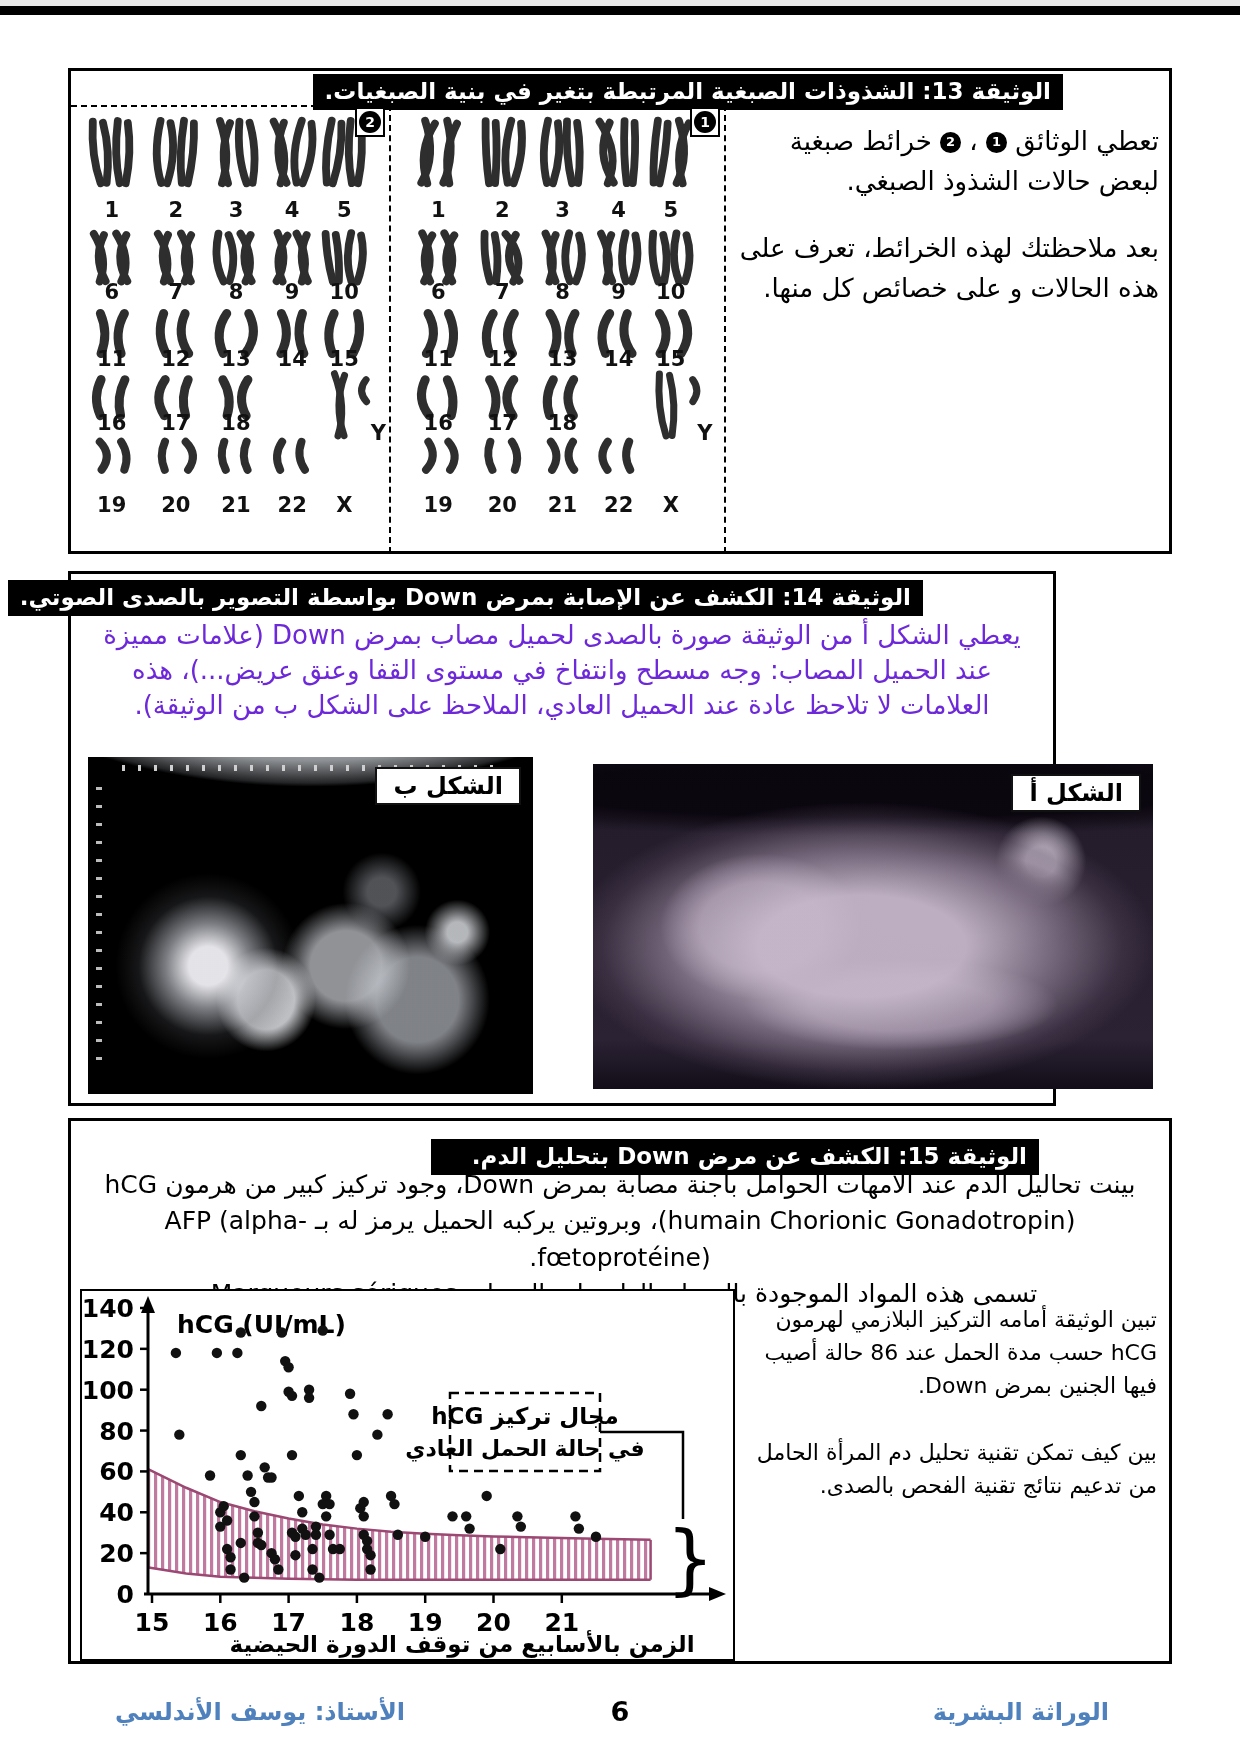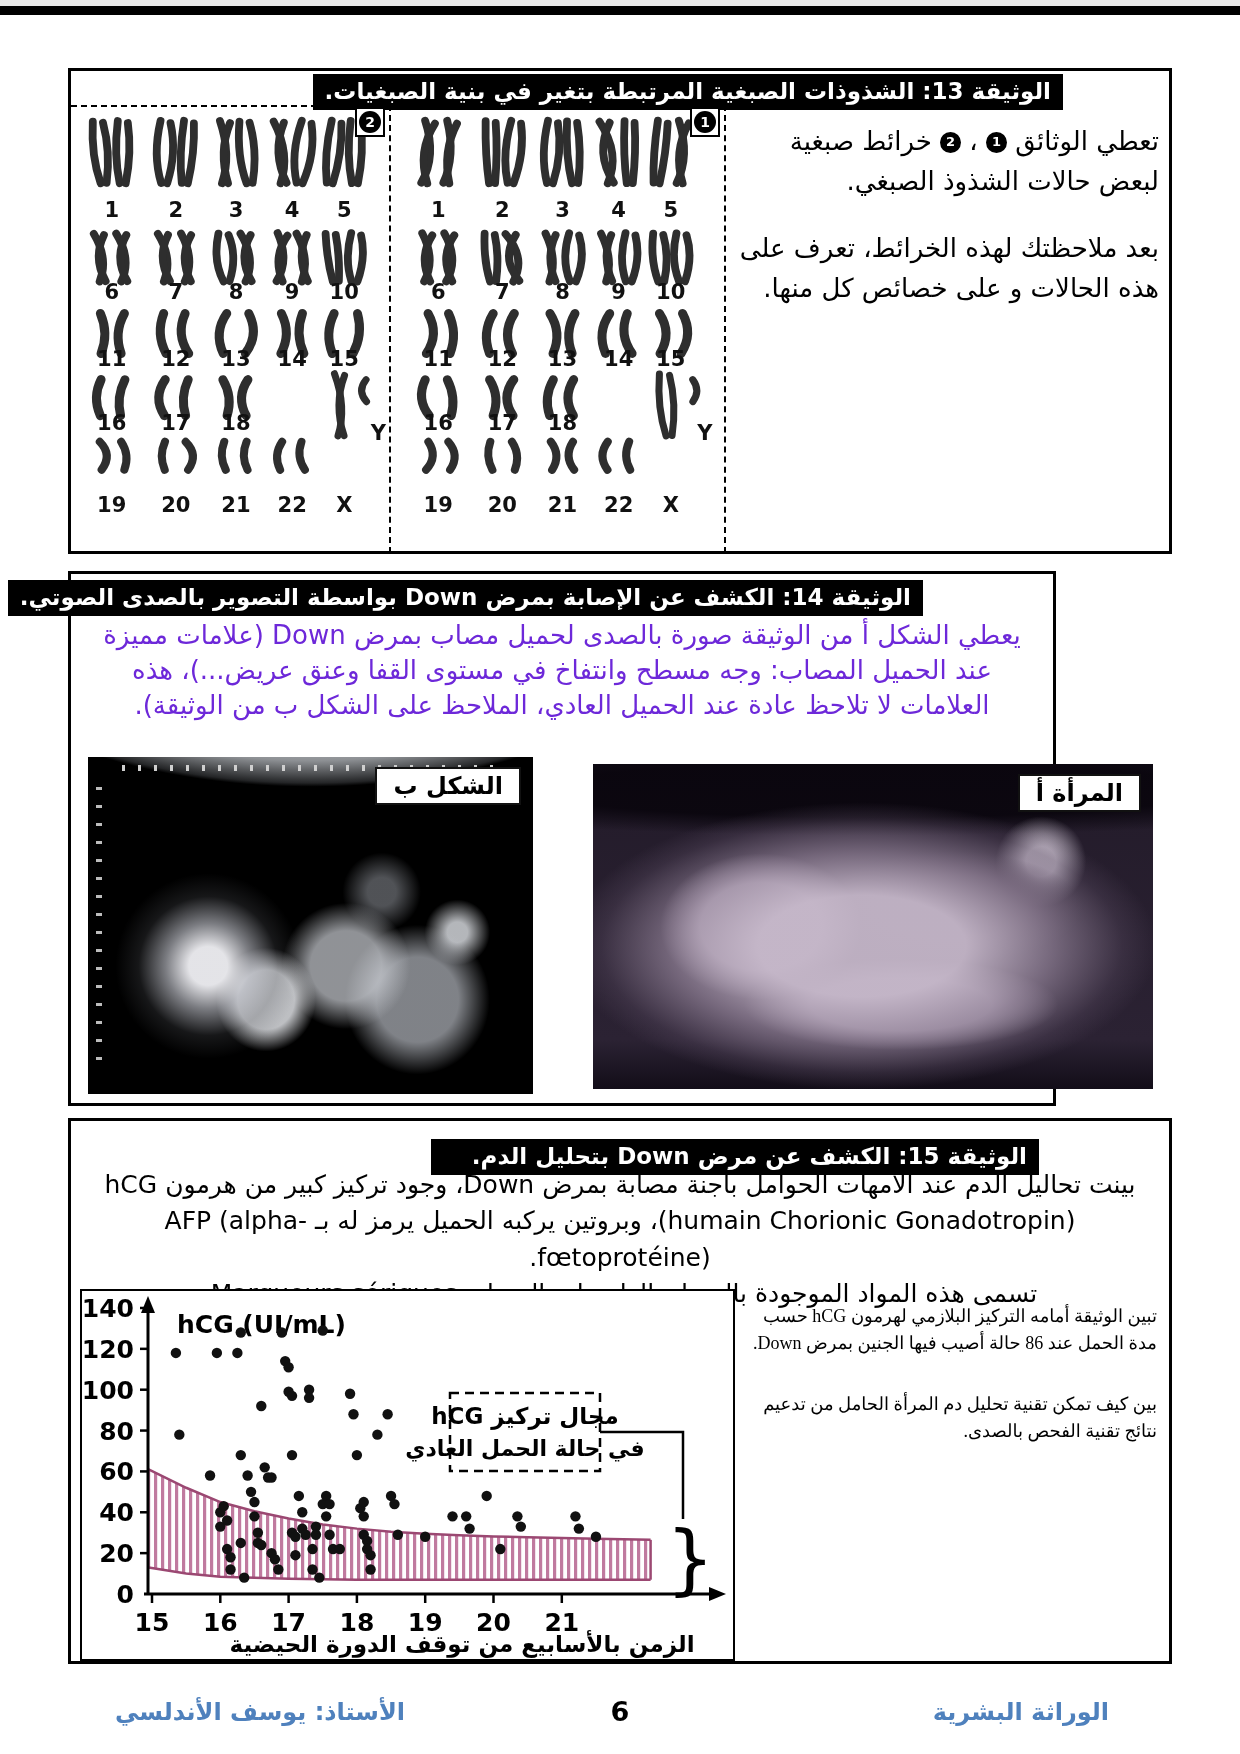--- a/index.html
+++ b/index.html
@@ -42,21 +42,21 @@
   
   #doc15{left:68px;top:1112px;width:1104px;height:546px;}
   #doc15 .dochead{top:18px;right:130px;padding-left:41px;}
   #doc15-par{position:absolute;top:46px;left:12px;right:12px;direction:rtl;text-align:center;
              font-size:25px;line-height:1.45;color:#000;}
   #doc15-par p{margin:0;}
   #chartbox{position:absolute;left:9px;top:168px;width:655px;height:372px;border:2px solid #000;
             box-sizing:border-box;background:#fff;}
   #chart-svg{display:block;}
   #doc15-side{position:absolute;right:12px;top:182px;width:420px;direction:rtl;
-              font-size:18px;line-height:1.5;color:#000;font-family:Liberation Serif, serif;}
+              font-size:22px;line-height:1.5;color:#000;}
   #doc15-side p{margin:0 0 34px 0;}
   
   .footer-item{position:absolute;font-weight:bold;font-size:24px;direction:rtl;}
   #footer-course{right:131px;top:1692px;}
   #footer-page{left:0;right:0;top:1690px;text-align:center;color:#000;font-size:27px;}
   #footer-teacher{left:115px;top:1692px;}
   svg text{font-family:"DejaVu Sans", sans-serif;}
 </style>
 </head>
 <body>
@@ -301,21 +301,21 @@
     </div>
 
     <div class="us" id="usA" style="background:linear-gradient(180deg,#120d18 0%, #241c2b 14%, #2b2233 85%, #120d18 100%);">
       <div class="us-layer" style="background:
         radial-gradient(ellipse 62% 52% at 48% 56%, rgba(196,182,200,0.95) 0 30%, rgba(150,134,156,0.7) 55%, rgba(90,76,98,0.35) 75%, transparent 85%),
         radial-gradient(ellipse 24% 30% at 30% 50%, rgba(215,202,218,0.85) 0 45%, transparent 75%),
         radial-gradient(ellipse 30% 22% at 64% 44%, rgba(60,48,66,0.85) 0 45%, transparent 78%),
         radial-gradient(ellipse 36% 18% at 55% 74%, rgba(205,192,210,0.75) 0 45%, transparent 78%),
         radial-gradient(circle at 80% 30%, rgba(226,216,230,0.8) 0 3%, transparent 9%),
         radial-gradient(ellipse 100% 14% at 50% 8%, rgba(10,6,14,0.95) 0 60%, transparent 100%);"></div>
-      <div class="figlabel">المرأة أ</div>
+      <div class="figlabel">الشكل أ</div>
     </div>
   </div>
 
   <div class="docbox" id="doc15">
     <div class="dochead">الوثيقة 15: الكشف عن مرض Down بتحليل الدم.</div>
     <div id="doc15-par">
       <p>بينت تحاليل الدم عند الأمهات الحوامل بأجنة مصابة بمرض Down، وجود تركيز كبير من هرمون hCG (humain Chorionic Gonadotropin)، وبروتين يركبه الحميل يرمز له بـ AFP (alpha-fœtoprotéine).</p>
       <p>تسمى هذه المواد الموجودة بالمصل بالواسمات المصلية Marqueurs sériques.</p>
     </div>
 

